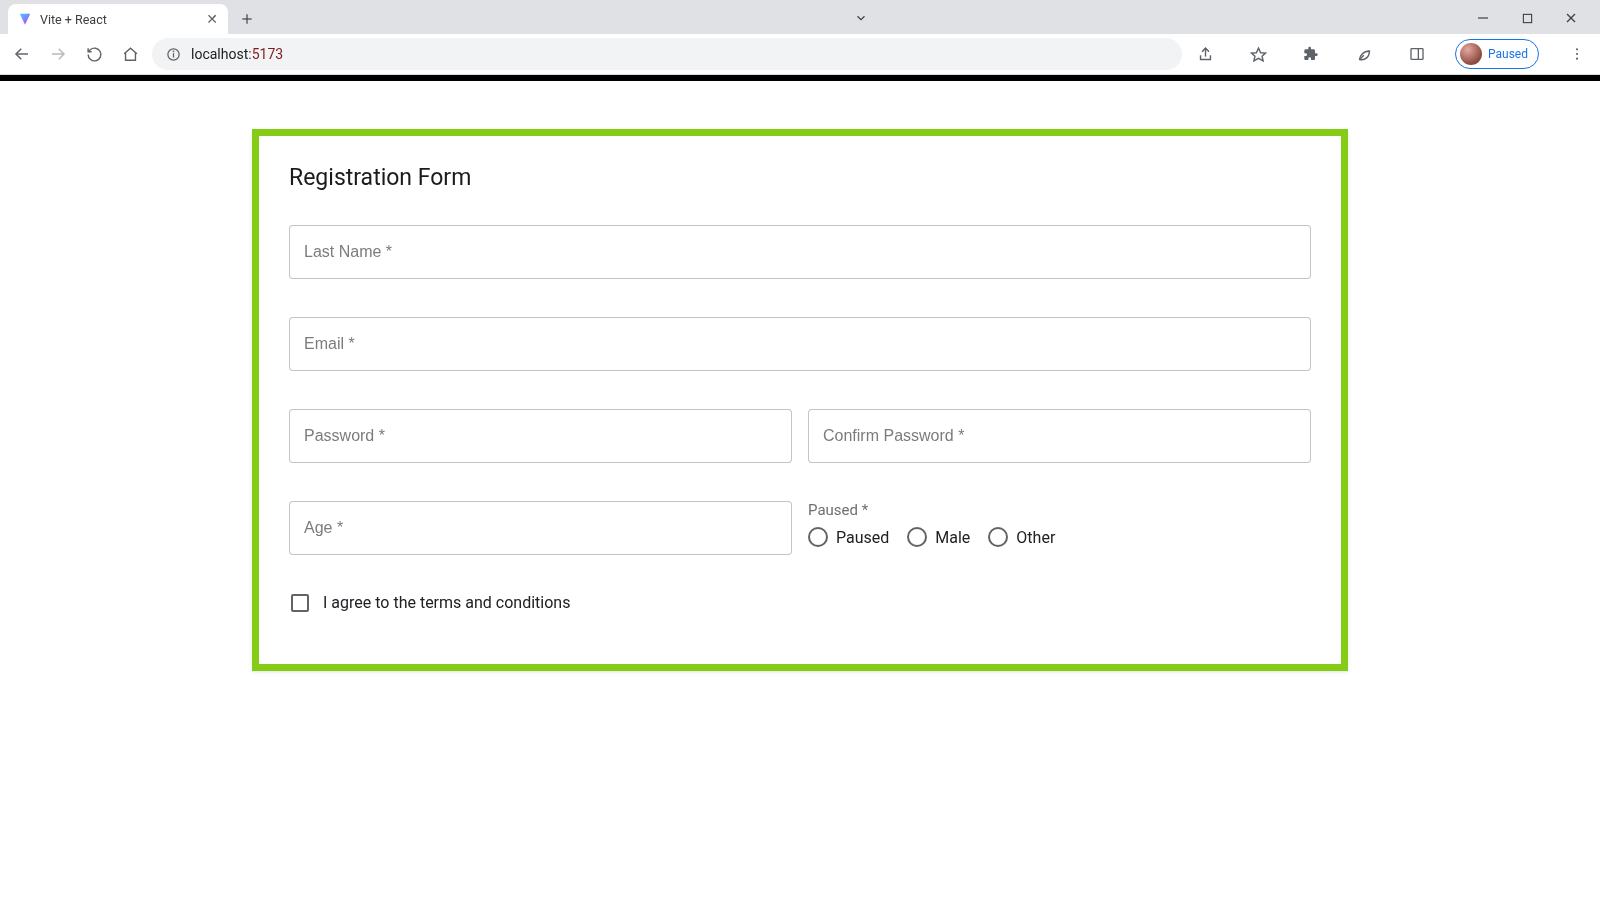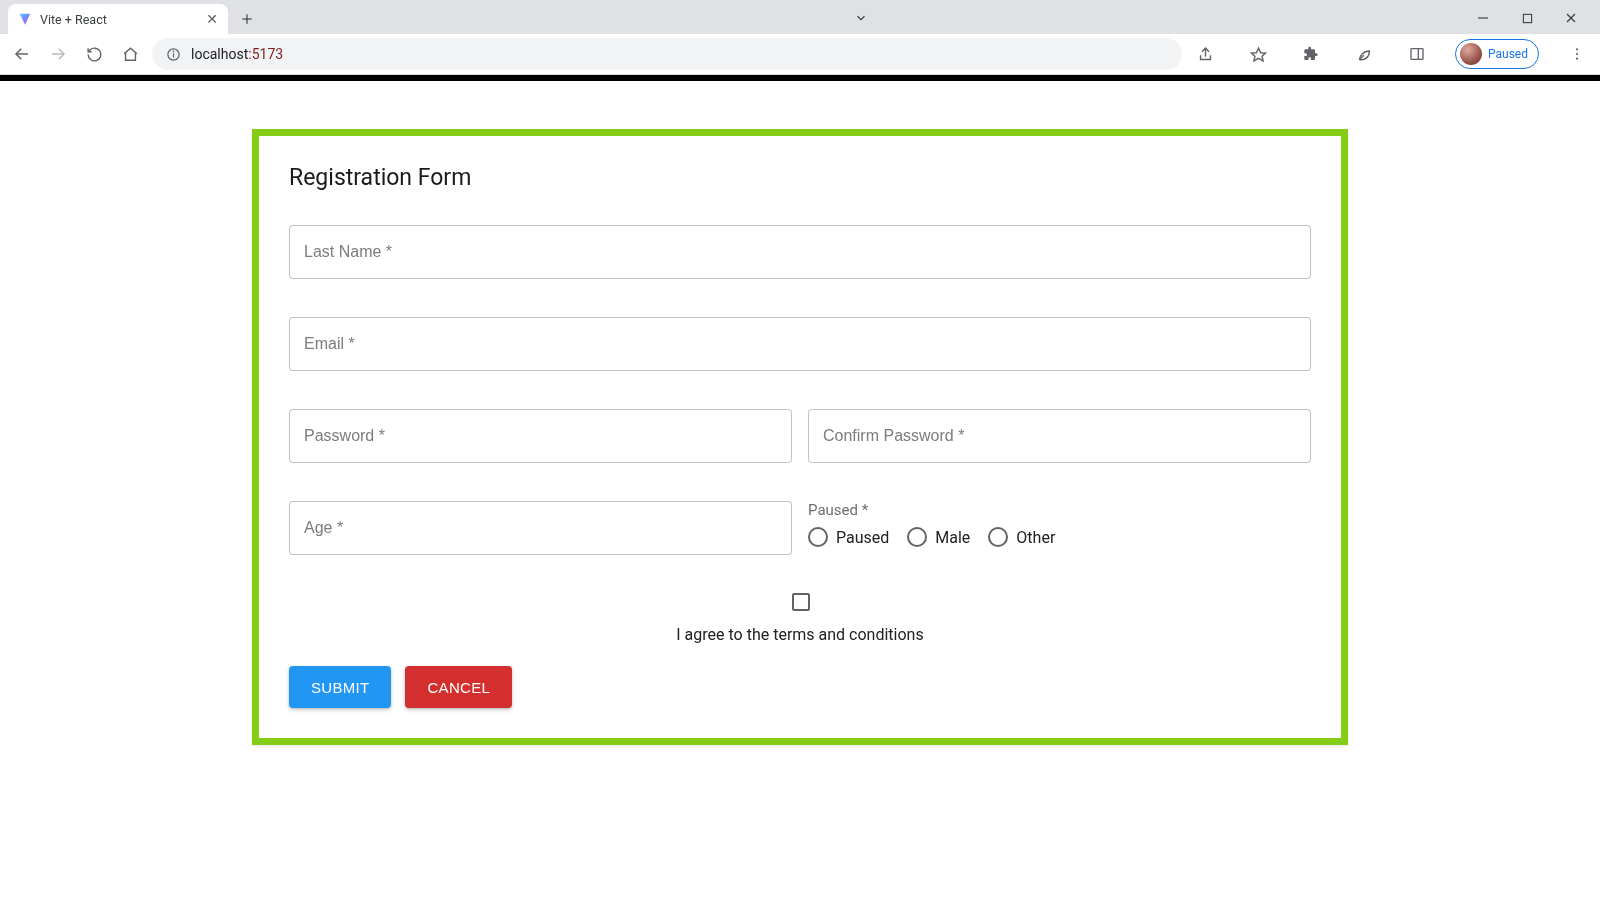--- a/index.html
+++ b/index.html
@@ -145,21 +145,21 @@
   }
   .tfield::placeholder { color:#7a7c7e; }
   .gender-block { flex:1; }
   .gender-label { font-size:15px; color:#6d6f72; margin-bottom:8px; }
   .radios { display:flex; gap:18px; align-items:center; }
   .radio-item { display:flex; align-items:center; gap:8px; font-size:16px; color:#202124; cursor:pointer; }
   .radio-circle {
     width:20px;height:20px;border:2px solid #616365;border-radius:50%;
     display:inline-block; flex-shrink:0;
   }
-  .check-row { display:flex; align-items:center; gap:14px; margin-bottom:22px; font-size:16px; color:#202124;flex-direction:column; }
+  .check-row { display:flex; align-items:center; gap:14px; margin-bottom:22px; font-size:16px; color:#202124; }
   .checkbox {
     width:18px;height:18px;border:2px solid #616365;border-radius:2px;display:inline-block;cursor:pointer;
     margin-left:2px;
   }
   .btns { display:flex; gap:14px; }
   .btn {
     border:none; height:42px; padding:0 22px; border-radius:4px;
     font-size:15px; font-weight:500; letter-spacing:.3px;
     cursor:pointer; text-transform:uppercase;
     box-shadow: 0 2px 4px rgba(0,0,0,0.18), 0 1px 2px rgba(0,0,0,0.12);
@@ -351,19 +351,15 @@
           </div>
         </div>
       </div>
 
 
       <div class="check-row">
         <span class="checkbox"></span>
         <span>I agree to the terms and conditions</span>
       </div>
 
-      <div class="btns">
-        <button class="btn primary">Submit</button>
-        <button class="btn danger">Cancel</button>
-      </div>
     </div>
   </div>
 </div>
 
 </body></html>

